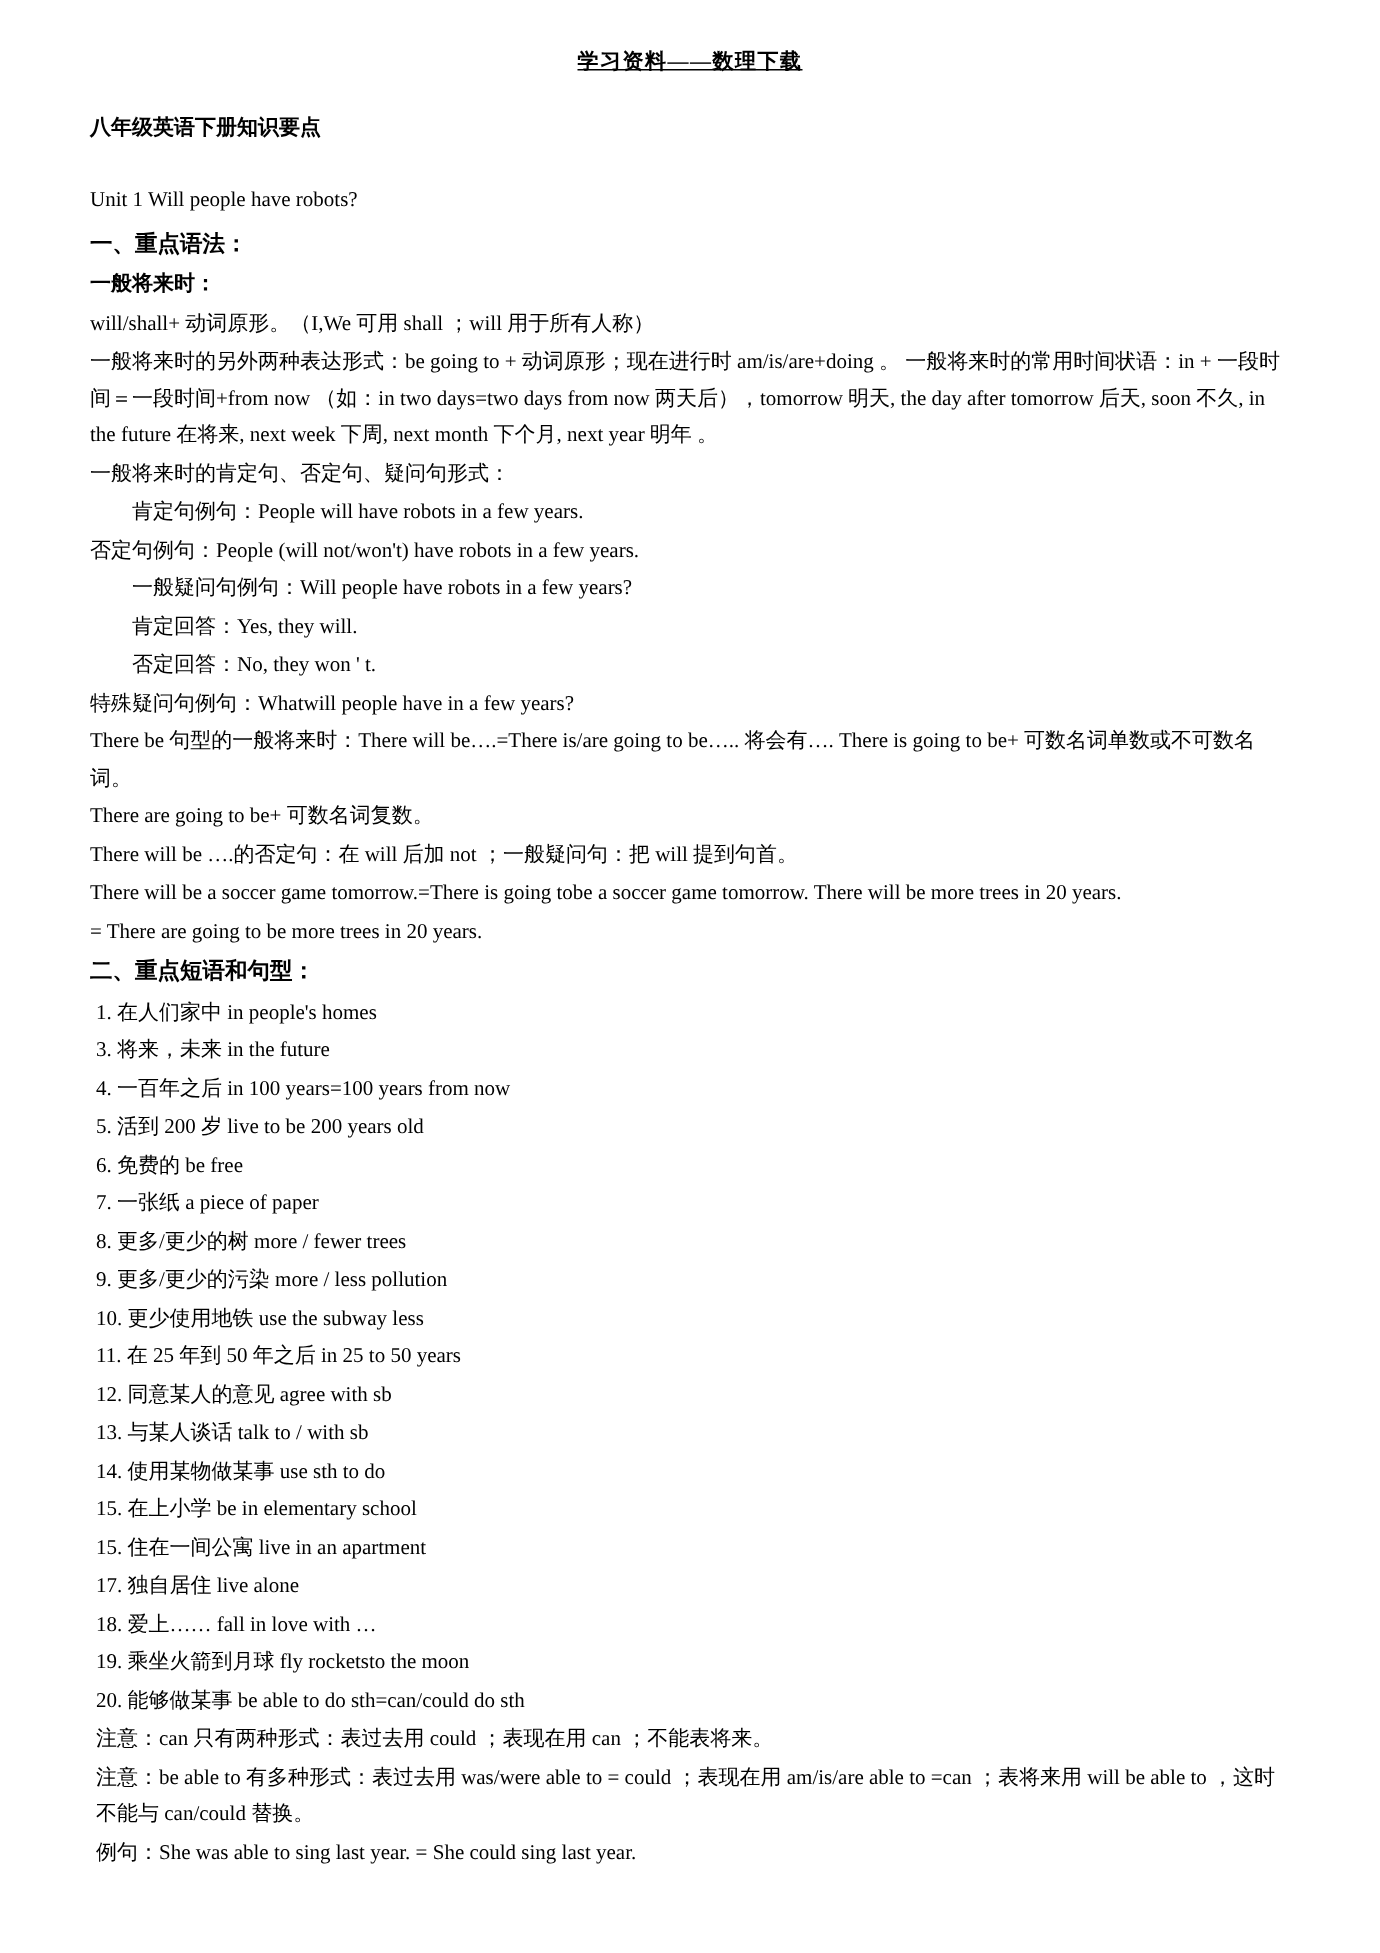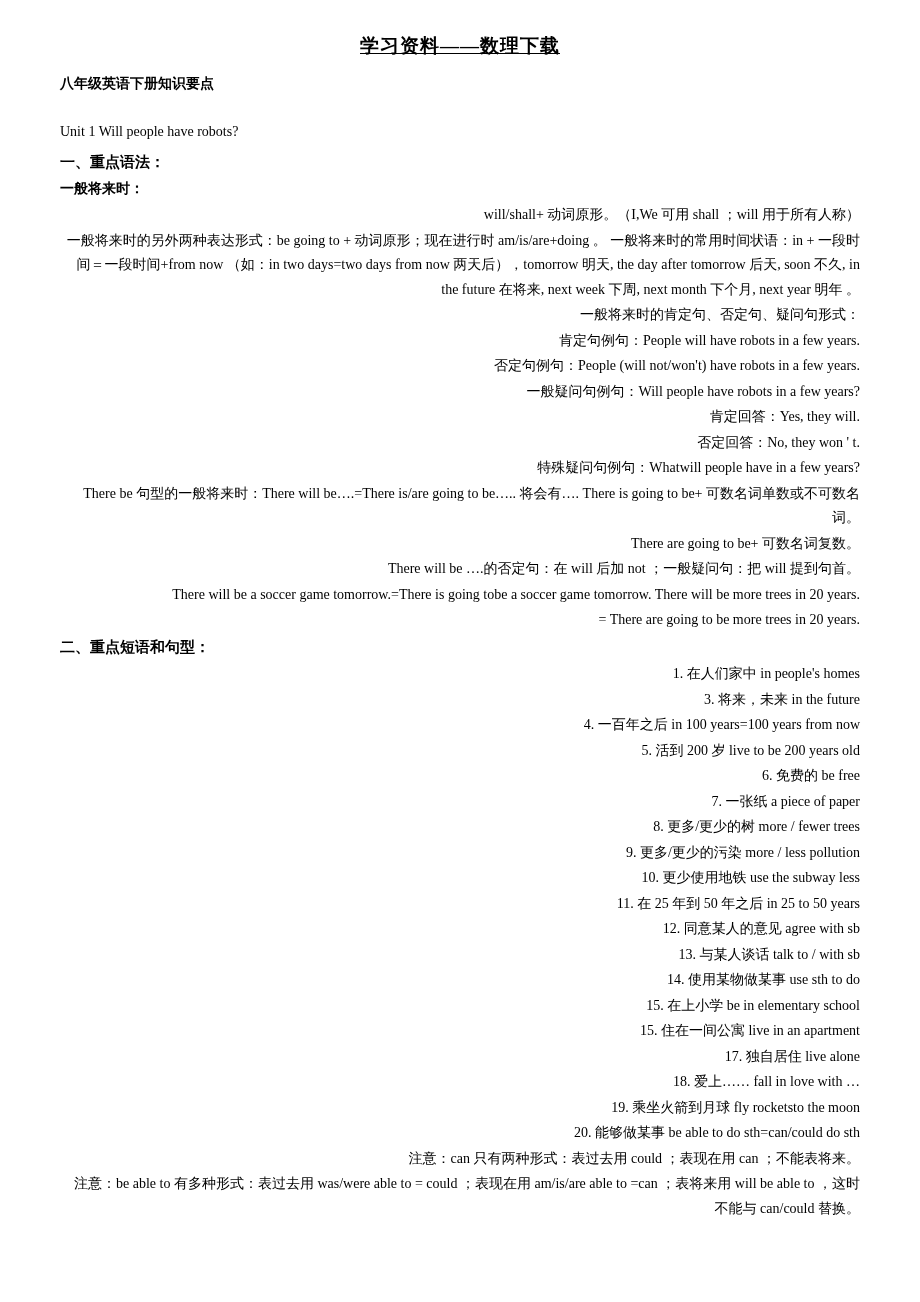--- a/index.html
+++ b/index.html
@@ -12,22 +12,22 @@
       font-family: "SimSun", "宋体", serif;
       font-size: 14px;
       color: #000;
       width: 920px;
       min-height: 1302px;
       padding: 30px 60px 40px 60px;
       line-height: 1.7;
     }
     .header-title {
       text-align: center;
-      font-size: 19px;
-      margin-bottom: 10px;
+      font-size: 14px;
+      margin-bottom: 20px;
       letter-spacing: 1px;
       text-decoration: underline;
       font-weight: bold;
     }
     .page-title {
       font-size: 14px;
       margin-bottom: 12px;
       font-weight: bold;
     }
     .unit-title {
@@ -42,21 +42,20 @@
       margin-bottom: 2px;
     }
     .sub-heading {
       font-size: 14px;
       font-weight: bold;
       margin-bottom: 2px;
     }
     .content-line {
       line-height: 1.75;
       margin-bottom: 1px;
-      text-align: right;
     }
     .list-item {
       margin-left: 4px;
       line-height: 1.75;
     }
     p {
       margin-bottom: 2px;
       line-height: 1.75;
     }
   </style>
@@ -109,13 +108,14 @@
     <p class="list-item content-line">13.  与某人谈话 talk to / with sb</p>
     <p class="list-item content-line">14.  使用某物做某事 use sth to do</p>
     <p class="list-item content-line">15.  在上小学 be in elementary school</p>
     <p class="list-item content-line">15.  住在一间公寓 live in an apartment</p>
     <p class="list-item content-line">17.  独自居住 live alone</p>
     <p class="list-item content-line">18.  爱上…… fall in love with       …</p>
     <p class="list-item content-line">19.  乘坐火箭到月球 fly rocketsto the moon</p>
     <p class="list-item content-line">20.  能够做某事 be able to do sth=can/could do sth</p>
     <p class="list-item content-line">注意：can  只有两种形式：表过去用 could  ；表现在用 can ；不能表将来。</p>
     <p class="list-item content-line">注意：be able to    有多种形式：表过去用 was/were able to =       could  ；表现在用 am/is/are able to =can ；表将来用 will be able to          ，这时不能与 can/could   替换。</p>
+    <p class="list-item content-line">例句：She was able to sing last year. = She could sing last year.</p>
   </div>
 
 </body></html>

